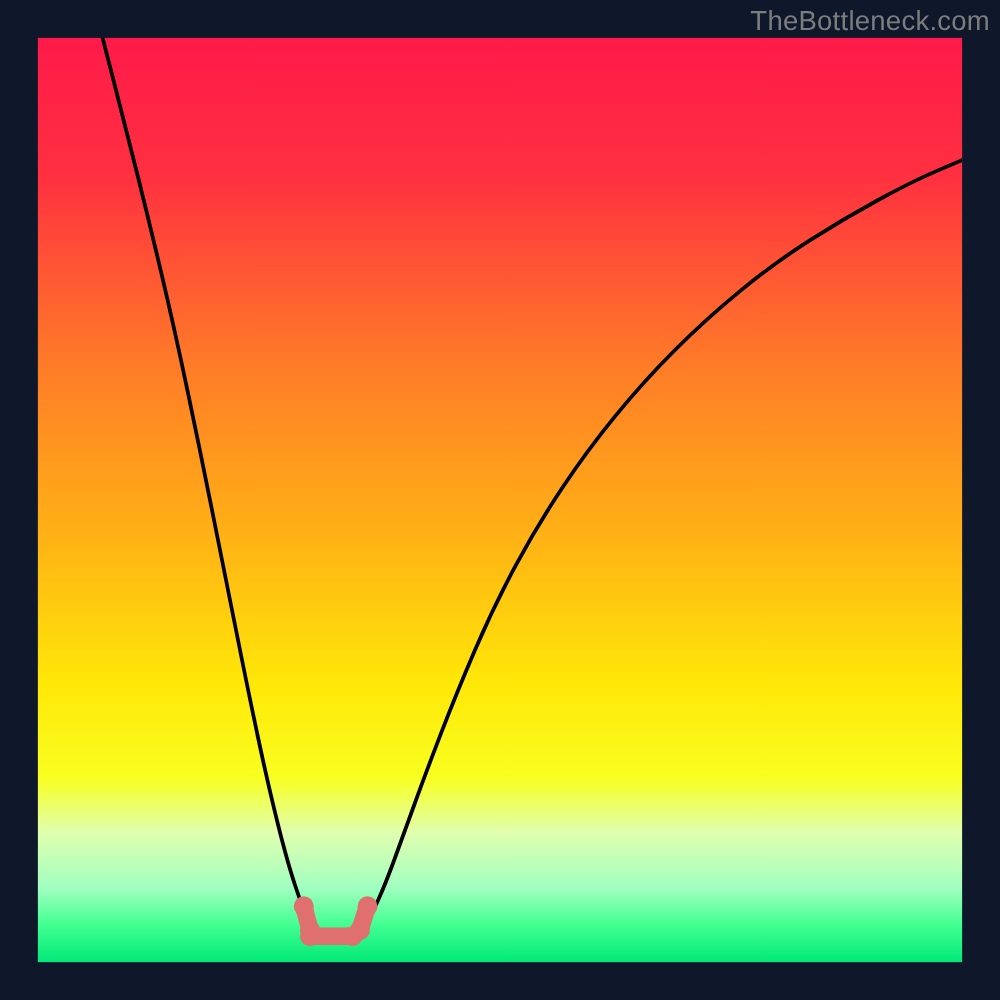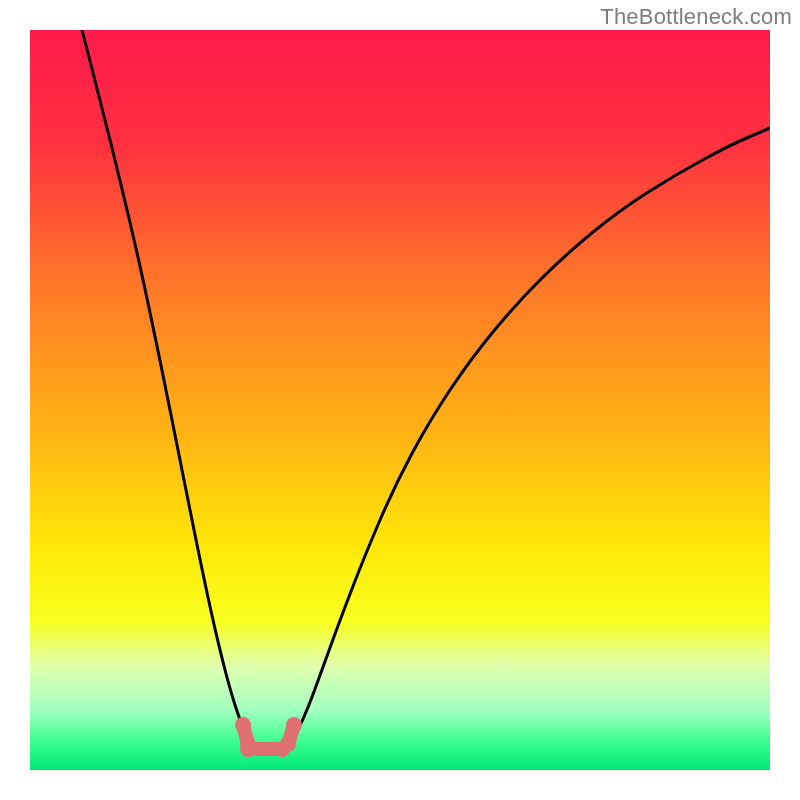--- a/index.html
+++ b/index.html
@@ -10,21 +10,21 @@
     background: #000;
     font-family: Arial, Helvetica, sans-serif;
     overflow: hidden;
   }
   .frame {
     position: absolute;
     left: 0;
     top: 0;
     width: 800px;
     height: 800px;
-    background: #ffffff;
+    background: #0f172a;
   }
   .plot {
     position: absolute;
     left: 30px;
     top: 30px;
     width: 740px;
     height: 740px;
     overflow: hidden;
   }
   .watermark {

